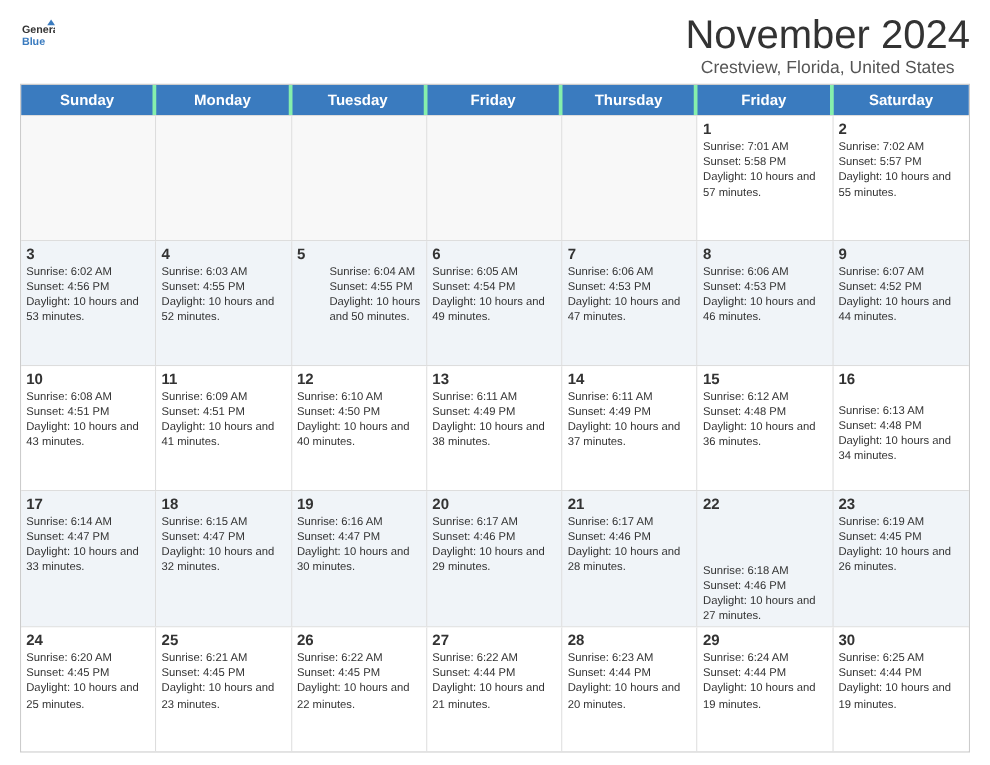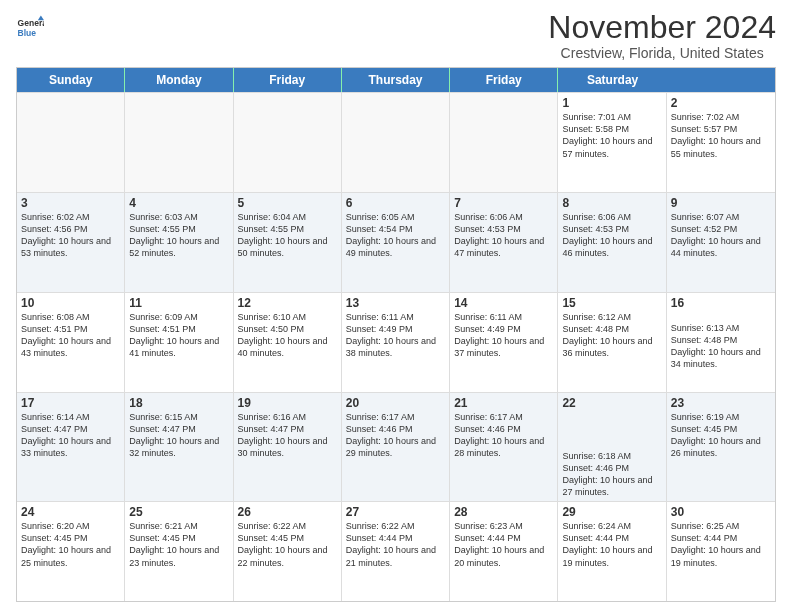--- a/index.html
+++ b/index.html
@@ -56,21 +56,21 @@
       display: grid;
       grid-template-columns: repeat(7, 1fr);
       background: #3a7bbf;
     }
     .cal-header-cell {
       color: #fff;
       font-size: 12px;
       font-weight: bold;
       padding: 5px 4px;
       text-align: center;
-      border-right: 1px solid #86efac;
+      border-right: 3px solid #86efac;
     }
     .cal-header-cell:last-child { border-right: none; }
     .cal-body {
       flex: 1;
       display: flex;
       flex-direction: column;
     }
     .cal-row {
       display: grid;
       grid-template-columns: repeat(7, 1fr);
@@ -117,20 +117,21 @@
     <div class="title-block">
       <div class="main-title">November 2024</div>
       <div class="subtitle">Crestview, Florida, United States</div>
     </div>
   </div>
 
   <div class="calendar">
     <div class="cal-header">
     <div class="cal-header-cell">Sunday</div>
         <div class="cal-header-cell">Monday</div>
+        <div class="cal-header-cell">Tuesday</div>
         <div class="cal-header-cell">Friday</div>
         <div class="cal-header-cell">Thursday</div>
         <div class="cal-header-cell">Friday</div>
         <div class="cal-header-cell">Saturday</div>
       </div>
     <div class="cal-body">
     <div class="cal-row">
           <div class="cal-cell empty"></div>
           <div class="cal-cell empty"></div>
           <div class="cal-cell empty"></div>
@@ -157,21 +158,21 @@
 Daylight: 10 hours and 53 minutes.</div>
           </div>
           <div class="cal-cell alt-bg">
             <span class="day-num">4</span>
             <div class="cell-text" style="white-space: pre-line;">Sunrise: 6:03 AM
 Sunset: 4:55 PM
 Daylight: 10 hours and 52 minutes.</div>
           </div>
           <div class="cal-cell alt-bg">
             <span class="day-num">5</span>
-            <div class="cell-text" style="white-space: pre-line;">Sunrise: 6:04 AM
+            <div class="cell-text" style="white-space: pre-line; margin-left: 26px;">Sunrise: 6:04 AM
 Sunset: 4:55 PM
 Daylight: 10 hours and 50 minutes.</div>
           </div>
           <div class="cal-cell alt-bg">
             <span class="day-num">6</span>
             <div class="cell-text" style="white-space: pre-line;">Sunrise: 6:05 AM
 Sunset: 4:54 PM
 Daylight: 10 hours and 49 minutes.</div>
           </div>
           <div class="cal-cell alt-bg">

